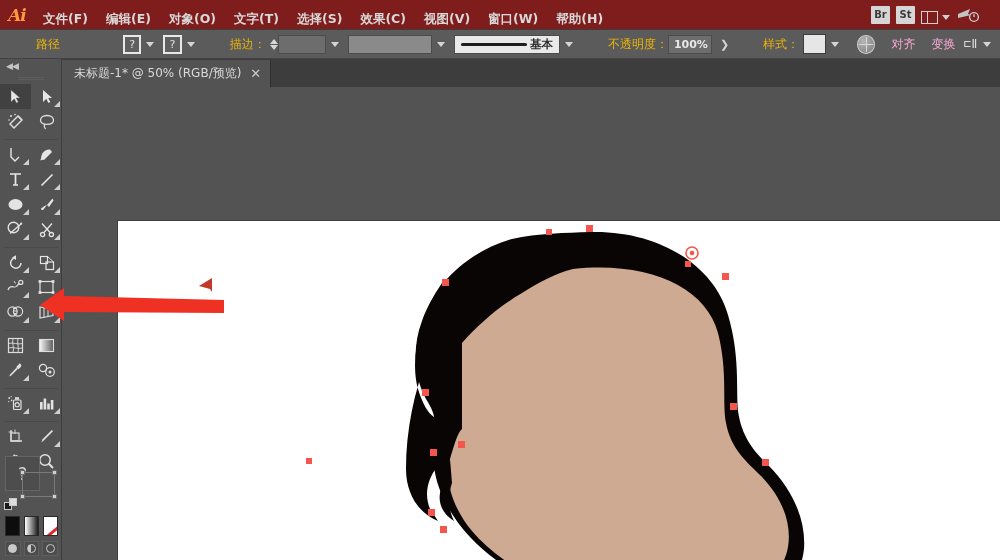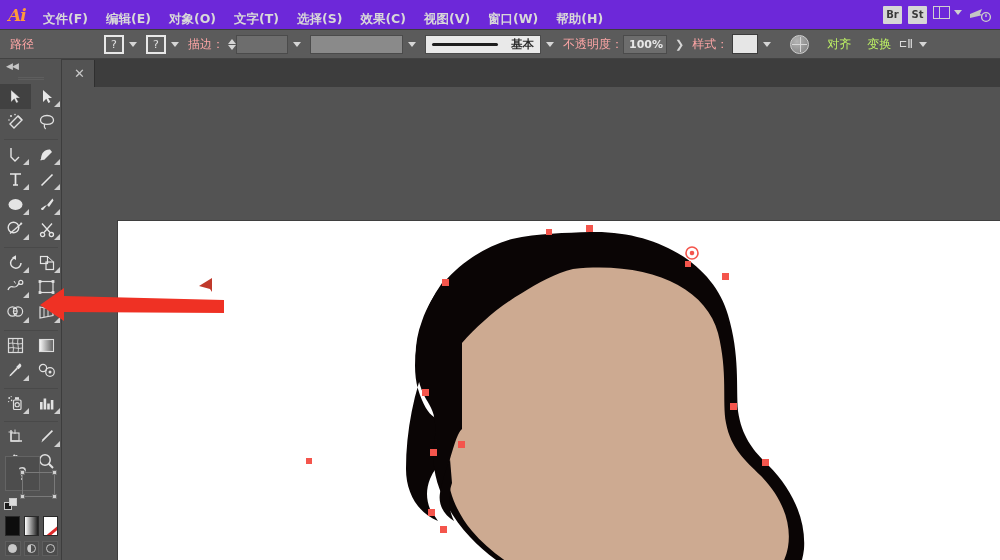--- a/index.html
+++ b/index.html
@@ -9,54 +9,54 @@
     overflow: hidden;
     background: #535353;
     font-family: "DejaVu Sans", "Liberation Sans", sans-serif;
     -webkit-font-smoothing: antialiased;
   }
   #app { position: relative; width: 1000px; height: 560px; }
 
   
   .menubar {
     position: absolute; left: 0; top: 0; width: 1000px; height: 30px;
-    background: #6d28d9;
+    background: #7f1d1d;
     display: flex; align-items: center;
     border-bottom: 1px solid #3d3d3d;
   }
   .ai-logo {
     width: 34px; height: 30px; display: flex; align-items: center; justify-content: center;
     color: #ff9a3c; font-weight: bold; font-size: 17px; font-style: italic;
     font-family: "DejaVu Serif", "Liberation Serif", serif;
     letter-spacing: -1px;
   }
   .menu-item {
     padding: 4px 9px; height: 30px; line-height: 30px;
     color: #d8d8d8; font-size: 12.5px; white-space: nowrap; cursor: default; font-weight: bold;
   }
-  .menubar-right { margin-left: auto; display: flex; align-items: flex-start; padding-right: 8px; gap: 6px; }
+  .menubar-right { margin-left: auto; display: flex; align-items: flex-end; padding-right: 20px; gap: 6px; }
   .appbtn {
     width: 19px; height: 18px; background: #d6d6d6; color: #3a3a3a;
     font-size: 10px; display: flex; align-items: center; justify-content: center;
     border-radius: 1px; font-weight: 600;
   }
   .wsicon { display: flex; align-items: center; gap: 4px; color: #cfcfcf; }
   .wsbox { width: 17px; height: 13px; border: 1px solid #cfcfcf; display: flex; }
   .wsbox i { display: block; width: 6px; border-right: 1px solid #cfcfcf; }
   .wsbox u { flex: 1; border-bottom: 0; }
   .caret { width: 0; height: 0; border-left: 4px solid transparent; border-right: 4px solid transparent;
            border-top: 5px solid #cfcfcf; }
 
   
   .controlbar {
     position: absolute; left: 0; top: 30px; width: 1000px; height: 29px;
     background: #5b5b5b; border-bottom: 1px solid #424242;
     display: flex; align-items: center; padding-left: 10px; gap: 0px;
   }
-  .cb-label { color: #fca5a5; font-size: 12px; white-space: nowrap; }
+  .cb-label { color: #eab308; font-size: 12px; white-space: nowrap; margin-left: 26px; }
   .qbox {
     width: 20px; height: 19px; background: #5f5f5f; border: 2px solid #e8e8e8;
     color: #e0e0e0; font-size: 11px; display: flex; align-items: center; justify-content: center;
   }
   .mini-caret {
     width: 0; height: 0; border-left: 4px solid transparent; border-right: 4px solid transparent;
     border-top: 5px solid #d6d6d6; margin: 0 9px 0 5px;
   }
   .spinner { display: flex; flex-direction: column; gap: 1px; margin-left: 4px; }
   .spinner i {
@@ -79,21 +79,21 @@
   .globe {
     width: 19px; height: 19px; border-radius: 50%;
     background: radial-gradient(circle at 35% 32%, #b5b5b5, #8c8c8c 70%);
     border: 1px solid #cfcfcf; position: relative;
   }
   .globe::before, .globe::after {
     content: ""; position: absolute; background: #d7d7d7;
   }
   .globe::before { left: 50%; top: 1px; bottom: 1px; width: 1px; }
   .globe::after { top: 50%; left: 1px; right: 1px; height: 1px; }
-  .cb-btn { color: #bef264; font-size: 12px; padding: 0 8px; white-space: nowrap; }
+  .cb-btn { color: #f9a8d4; font-size: 12px; padding: 0 8px; white-space: nowrap; }
   .distglyph { color: #dcdcdc; font-size: 12px; font-family: "DejaVu Sans Mono", monospace; }
 
   
   .tabbar {
     position: absolute; left: 62px; top: 59px; width: 938px; height: 28px;
     background: #3d3d3d; display: flex; align-items: flex-end;
   }
   .doctab {
     height: 27px; background: #535353; border-right: 1px solid #2f2f2f;
     display: flex; align-items: center; gap: 9px; padding: 0 9px 0 12px;
@@ -240,20 +240,21 @@
     <div class="globe"></div>
     <span style="width:10px"></span>
     <span class="cb-btn">对齐</span>
     <span class="cb-btn">变换</span>
     <span class="distglyph">⊏ǁ</span>
     <span class="mini-caret"></span>
   </div>
 
   <div class="tabbar">
     <div class="doctab">
+      <span>未标题-1* @ 50% (RGB/预览)</span>
       <span class="tabclose">✕</span>
     </div>
   </div>
 
   <div class="toolpanel">
     <div class="tp-head">
       <span class="chev2">◀◀</span>
     </div>
     <div class="tp-grip">
         <i></i>

